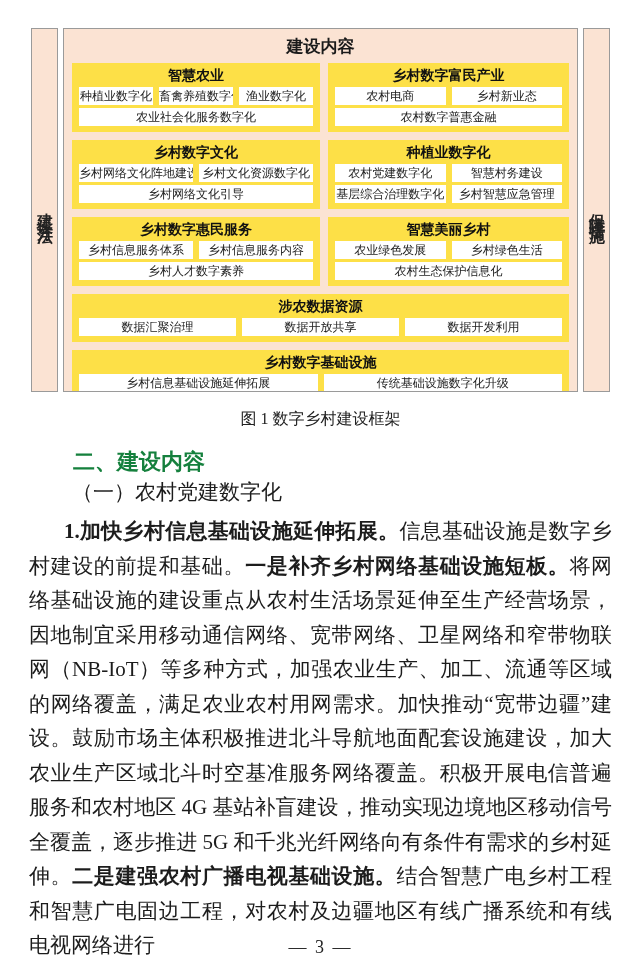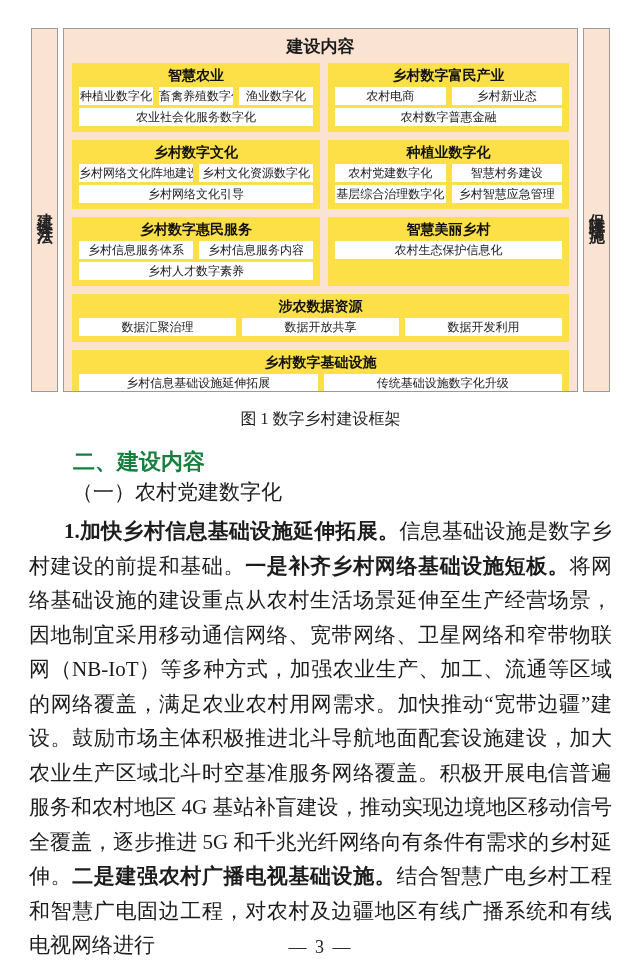--- a/index.html
+++ b/index.html
@@ -193,20 +193,24 @@
             <div class="item">乡村信息服务内容</div>
           </div>
           <div class="brow">
             <div class="item">乡村人才数字素养</div>
           </div>
         </div>
 
         <div class="block">
           <div class="block-title">智慧美丽乡村</div>
           <div class="brow">
+            <div class="item">农业绿色发展</div>
+            <div class="item">乡村绿色生活</div>
+          </div>
+          <div class="brow">
             <div class="item">农村生态保护信息化</div>
           </div>
         </div>
 
         <div class="block full">
           <div class="block-title">涉农数据资源</div>
           <div class="brow">
             <div class="item">数据汇聚治理</div>
             <div class="item">数据开放共享</div>
             <div class="item">数据开发利用</div>

